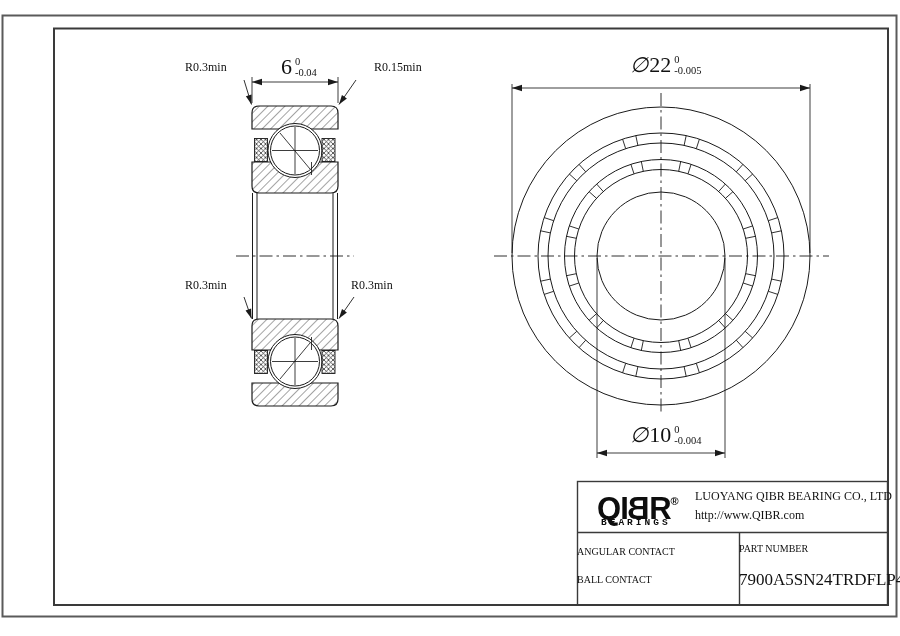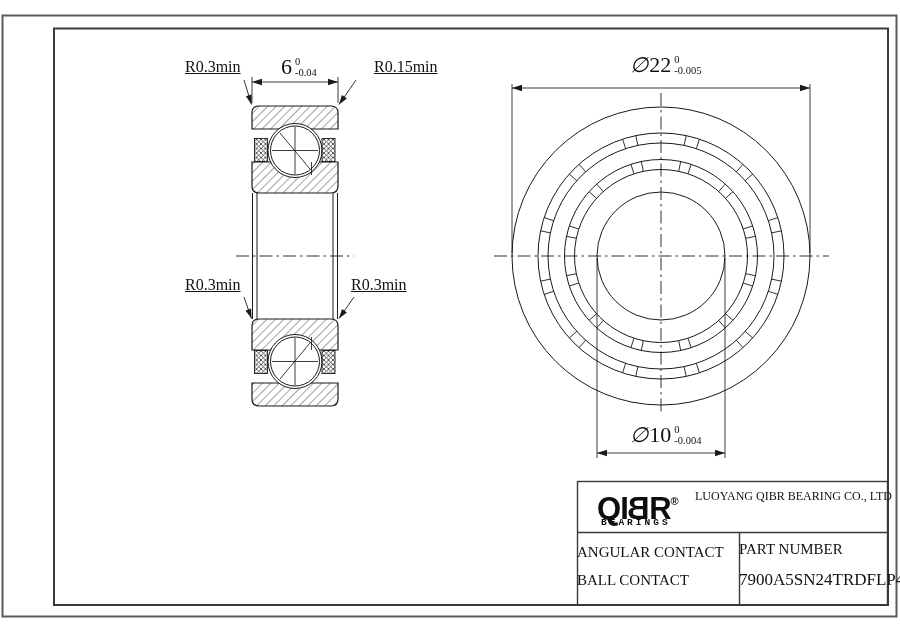--- a/index.html
+++ b/index.html
@@ -17,38 +17,38 @@
   .seal     { fill:url(#xhatch); stroke:var(--line,#1a1a1a); stroke-width:.9; }
   .wht      { fill:#fff; stroke:var(--line,#1a1a1a); stroke-width:1; }
   .frame-o  { stroke:var(--frame-outer,#5a5a5a); stroke-width:2; fill:none; }
   .frame-i  { stroke:var(--frame-inner,#3a3a3a); stroke-width:2; fill:none; }
   .tb       { stroke:var(--frame-inner,#3a3a3a); stroke-width:1.4; fill:none; }
   #pockets line, #leaders line { stroke:var(--line,#1a1a1a); stroke-width:.9; }
   #arrows polygon { fill:var(--line,#1a1a1a); }
 
   
   .t { position:absolute; color:var(--text,#111); white-space:nowrap; }
-  .lbl { font-size:16px; line-height:18px;text-decoration:underline; }
+  .lbl { font-size:12px; line-height:18px; }
   .dim { display:flex; align-items:flex-start; }
   .dim-main { font-size:22px; line-height:22px; }
   .dim-phi  { font-style:italic; font-size:21px; line-height:22px; margin-right:1px; }
   .tol { display:flex; flex-direction:column; margin-left:3px; padding-top:1px; }
   .tol span { font-size:10.5px; line-height:10.5px; }
   .ctr { text-align:left; }
 
   
   .logo { font-family:"Liberation Sans", sans-serif; font-weight:bold; font-size:31px;
           line-height:30px; letter-spacing:-1px; color:#0d0d0d; }
   .logo .flip { display:inline-block; transform:scaleX(-1); }
   .logo sup { font-size:11px; letter-spacing:0; vertical-align:14px; }
   .logo-sub { font-family:Liberation Mono, monospace; font-weight:bold; font-size:9.5px;
               letter-spacing:3px; color:#0d0d0d; }
   .company  { font-size:12px; line-height:13px; }
   .website  { font-size:12px; line-height:13px; }
-  .cell-main{ font-size:15px; line-height:16px; }
+  .cell-main{ font-size:10px; line-height:16px; }
   .partnum  { font-size:17px; line-height:18px; }
 </style>
 </head>
 <body>
 
 <div class="stage">
 
   <svg id="drawing" width="900" height="636" viewBox="0 0 900 636">
     <defs>
       <pattern id="hatch" width="6" height="6" patternUnits="userSpaceOnUse" patternTransform="rotate(45)">
@@ -223,20 +223,21 @@
       <span>-0.004</span>
     </span>
   </div>
 
   <div class="t logo" style="left:597px; top:486px">
     <span>Q</span><span>I</span><span class="flip">B</span><span>R</span><sup>®</sup>
   </div>
   <div class="t logo-sub" style="left:601px; top:517px">BEARINGS</div>
 
   <div class="t company ctr" style="left:695px; top:490px; width:195px">LUOYANG QIBR BEARING CO., LTD</div>
+  <div class="t website ctr" style="left:695px; top:509px; width:195px">http://www.QIBR.com</div>
 
   <div class="t cell-main ctr" style="left:577px; top:544px; width:162px">ANGULAR CONTACT</div>
   <div class="t cell-main ctr" style="left:577px; top:572px; width:162px">BALL CONTACT</div>
 
   <div class="t cell-main ctr" style="left:739px; top:541px; width:136px">PART NUMBER</div>
   <div class="t partnum ctr" style="left:739px; top:571px; width:149px">7900A5SN24TRDFLP4</div>
 
 </div>
 
 </body></html>

